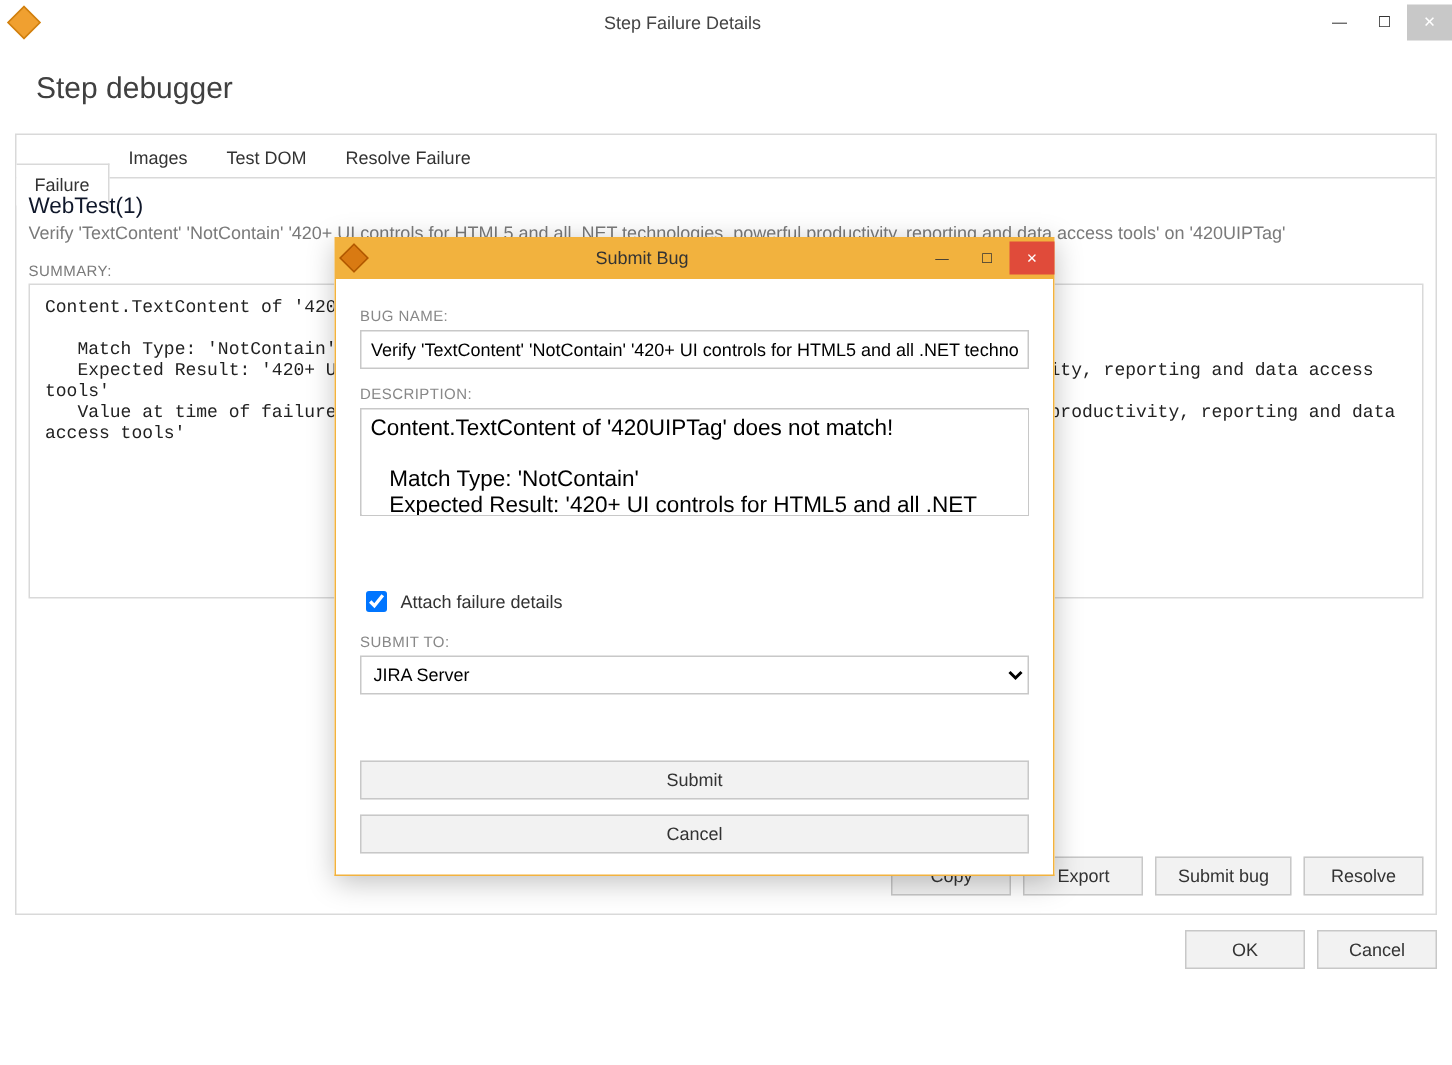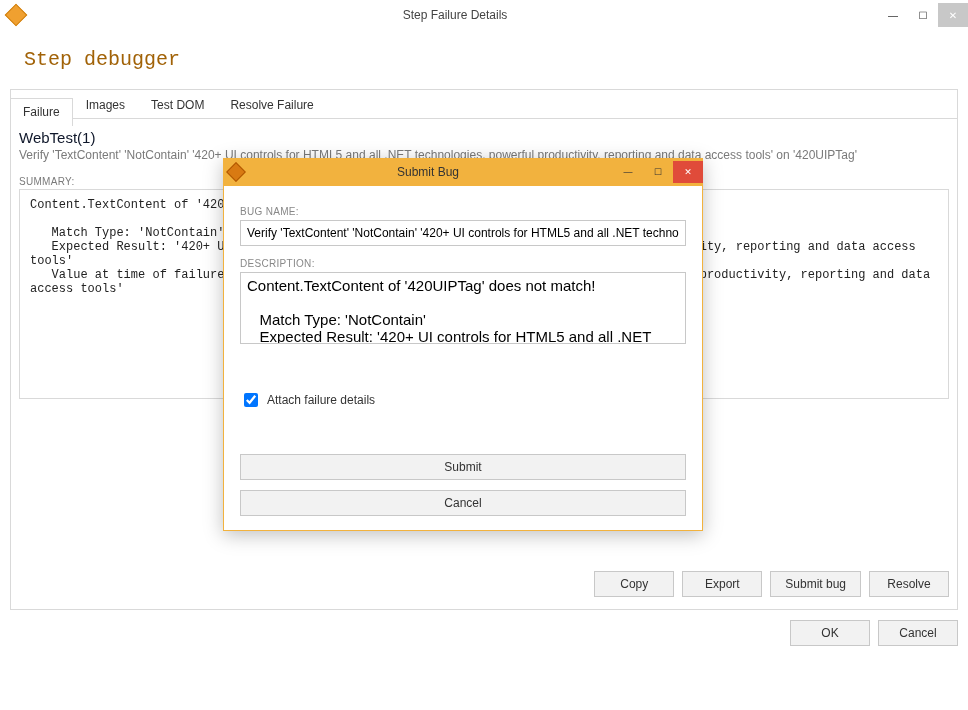--- a/index.html
+++ b/index.html
@@ -4,25 +4,25 @@
 <style>
   * { box-sizing: border-box; font-family: "Segoe UI", Tahoma, sans-serif; }
   body { margin: 0; background: #fff; width: 968px; height: 710px; overflow: hidden; position: relative; }
   .titlebar { height: 30px; background: #fff; display: flex; align-items: center; padding: 0 0 0 8px; }
   .titlebar .app-icon { width: 16px; height: 16px; transform: rotate(45deg); background: #f0a030; border: 1px solid #d08010; margin-right: 8px; }
   .titlebar .title { flex: 1; text-align: center; font-size: 12px; color: #444; }
   .winbtns { display: flex; }
   .winbtn { width: 30px; height: 24px; display: flex; align-items: center; justify-content: center; font-size: 10px; color: #333; }
   .winbtn.close { background: #c8c8c8; color: #fff; }
   .outer { padding: 4px 10px 10px 10px; }
-  .heading { font-size: 20px; color: #a16207; padding: 14px 14px 18px 14px; font-family: Liberation Mono, monospace; }
+  .heading { font-size: 20px; color: #404040; padding: 14px 14px 18px 14px; }
   .panel { border: 1px solid #d9d9d9; background: #fff; }
   .tabs { display: flex; border-bottom: 1px solid #d9d9d9; }
   .tab { padding: 6px 12px; font-size: 12px; border-right: 1px solid transparent; border-left: 1px solid transparent; border-top: 2px solid transparent; cursor: pointer; color: #333; }
-  .tab.active { border-right: 1px solid #d9d9d9; border-top: 1px solid #d9d9d9; border-left: none; position: relative; top: 8px; background: #fff; }
+  .tab.active { border-right: 1px solid #d9d9d9; border-top: 1px solid #d9d9d9; border-left: none; position: relative; top: 19px; background: #fff; }
   .tabbody { padding: 10px 8px 12px 8px; min-height: 490px; position: relative; }
   .testname { font-size: 15px; color: #0f172a; }
   .testdesc { font-size: 12px; color: #7a7a7a; margin-top: 2px; white-space: nowrap; overflow: hidden; text-overflow: ellipsis; }
   .seclabel { font-size: 10px; letter-spacing: .3px; color: #7a7a7a; margin-top: 14px; }
   .summarybox { border: 1px solid #d9d9d9; padding: 8px 10px 40px 10px; font-family: Consolas, "Courier New", monospace; font-size: 12px; color: #222; white-space: pre-wrap; min-height: 210px; margin-top: 2px; }
   .links { position: absolute; bottom: 46px; left: 8px; }
   .links a { display: block; font-size: 12px; color: #1a5bd0; text-decoration: underline; margin-top: 4px; cursor: pointer; }
   .actionrow { position: absolute; bottom: 12px; right: 8px; display: flex; gap: 8px; }
   .btn { min-width: 80px; height: 26px; background: #f2f2f2; border: 1px solid #c8c8c8; font-size: 12px; color: #333; padding: 0 14px; cursor: pointer; }
   .footer { display: flex; justify-content: flex-end; gap: 8px; padding: 10px 0 0 0; }
@@ -112,19 +112,23 @@
     <textarea class="textarea" style="">Content.TextContent of '420UIPTag' does not match!
 
    Match Type: 'NotContain'
    Expected Result: '420+ UI controls for HTML5 and all .NET technologies,</textarea>
 
     <label class="chkrow">
       <input type="checkbox" checked="" style="">
       <span>Attach failure details</span>
     </label>
 
+    <div class="fieldlabel" style="margin-top:12px">SUBMIT TO:</div>
+    <select class="select">
+      <option>JIRA Server</option>
+    </select>
 
     <div class="dlg-actions">
       <button class="btn">Submit</button>
       <button class="btn">Cancel</button>
     </div>
   </div>
 </div>
 
 </body></html>

